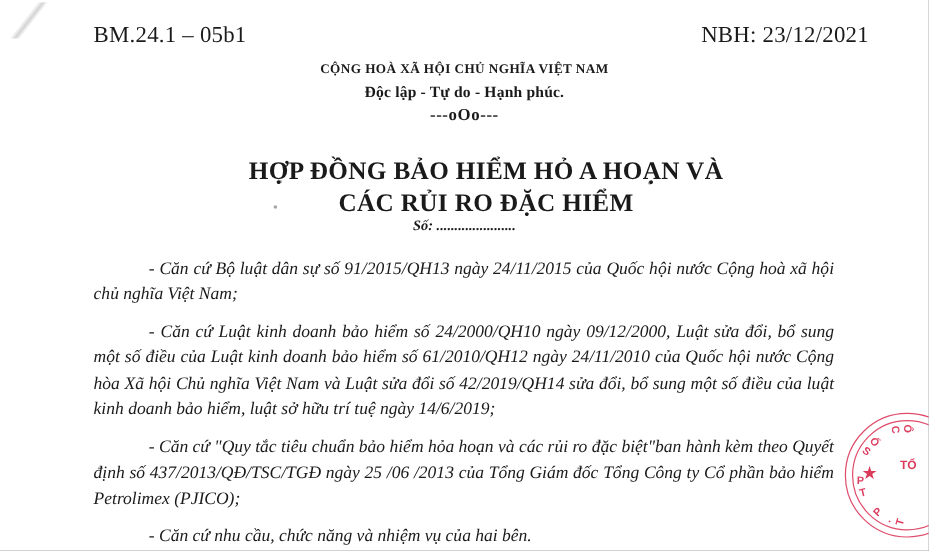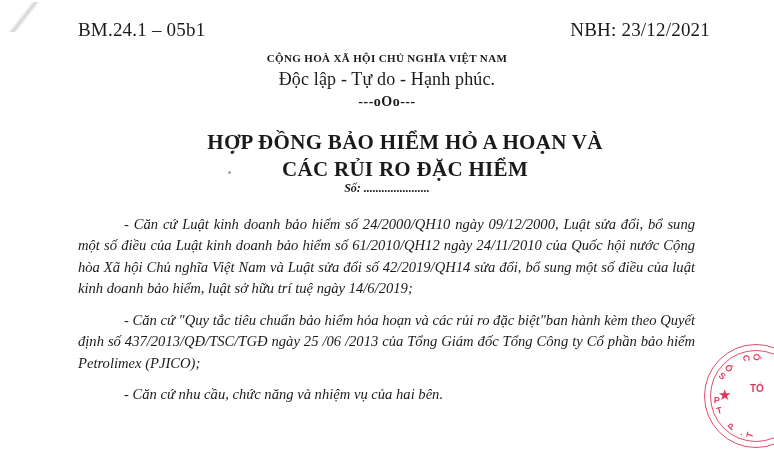--- a/index.html
+++ b/index.html
@@ -41,38 +41,38 @@
     position: absolute;
     top: 19px;
     left: 78px;
     right: 30px;
     display: flex;
     justify-content: space-between;
     align-items: baseline;
     font-size: 19px;
     letter-spacing: 0.2px;
   }
-  .header-right { margin-right: 34px; }
+  .header-right { margin-right: 20px; }
 
   
   .national {
     position: absolute;
     top: 52px;
     left: 0;
     right: 0;
     text-align: center;
   }
   .national .l1 {
     font-size: 11px;
     font-weight: bold;
     letter-spacing: 0.35px;
   }
   .national .l2 {
-    font-size: 18px;
-    font-weight: normal;
+    font-size: 13px;
+    font-weight: bold;
     margin-top: 5px;
     letter-spacing: 0.15px;
   }
   .national .l3 {
     font-size: 14px;
     font-weight: bold;
     margin-top: 4px;
     letter-spacing: 0.5px;
   }
 
@@ -196,20 +196,21 @@
   </div>
 
   <div class="doc-title">
     <div class="t">HỢP ĐỒNG BẢO HIỂM HỎ A HOẠN VÀ</div>
     <div class="t">CÁC RỦI RO ĐẶC HIỂM</div>
   </div>
 
   <div class="doc-number">Số: ......................</div>
 
   <div class="body">
+    <p>- Căn cứ Bộ luật dân sự số 91/2015/QH13 ngày 24/11/2015 của Quốc hội nước Cộng hoà xã hội chủ nghĩa Việt Nam;</p>
     <p>- Căn cứ Luật kinh doanh bảo hiểm số 24/2000/QH10 ngày 09/12/2000, Luật sửa đổi, bổ sung một số điều của Luật kinh doanh bảo hiểm số 61/2010/QH12 ngày 24/11/2010 của Quốc hội nước Cộng hòa Xã hội Chủ nghĩa Việt Nam và Luật sửa đổi số 42/2019/QH14 sửa đổi, bổ sung một số điều của luật kinh doanh bảo hiểm, luật sở hữu trí tuệ ngày 14/6/2019;</p>
     <p>- Căn cứ "Quy tắc tiêu chuẩn  bảo hiểm hỏa hoạn và các rủi ro đặc biệt"ban hành kèm theo Quyết định số 437/2013/QĐ/TSC/TGĐ ngày 25 /06 /2013 của Tổng Giám đốc Tổng Công ty Cổ phần bảo hiểm Petrolimex (PJICO);</p>
     <p>- Căn cứ nhu cầu, chức năng và nhiệm vụ của hai bên.</p>
   </div>
 
   <div class="seal">
     <div class="ring-outer"></div>
     <div class="ring-inner"></div>
     <div class="arc-text">
       <span id="sealArcTop">

